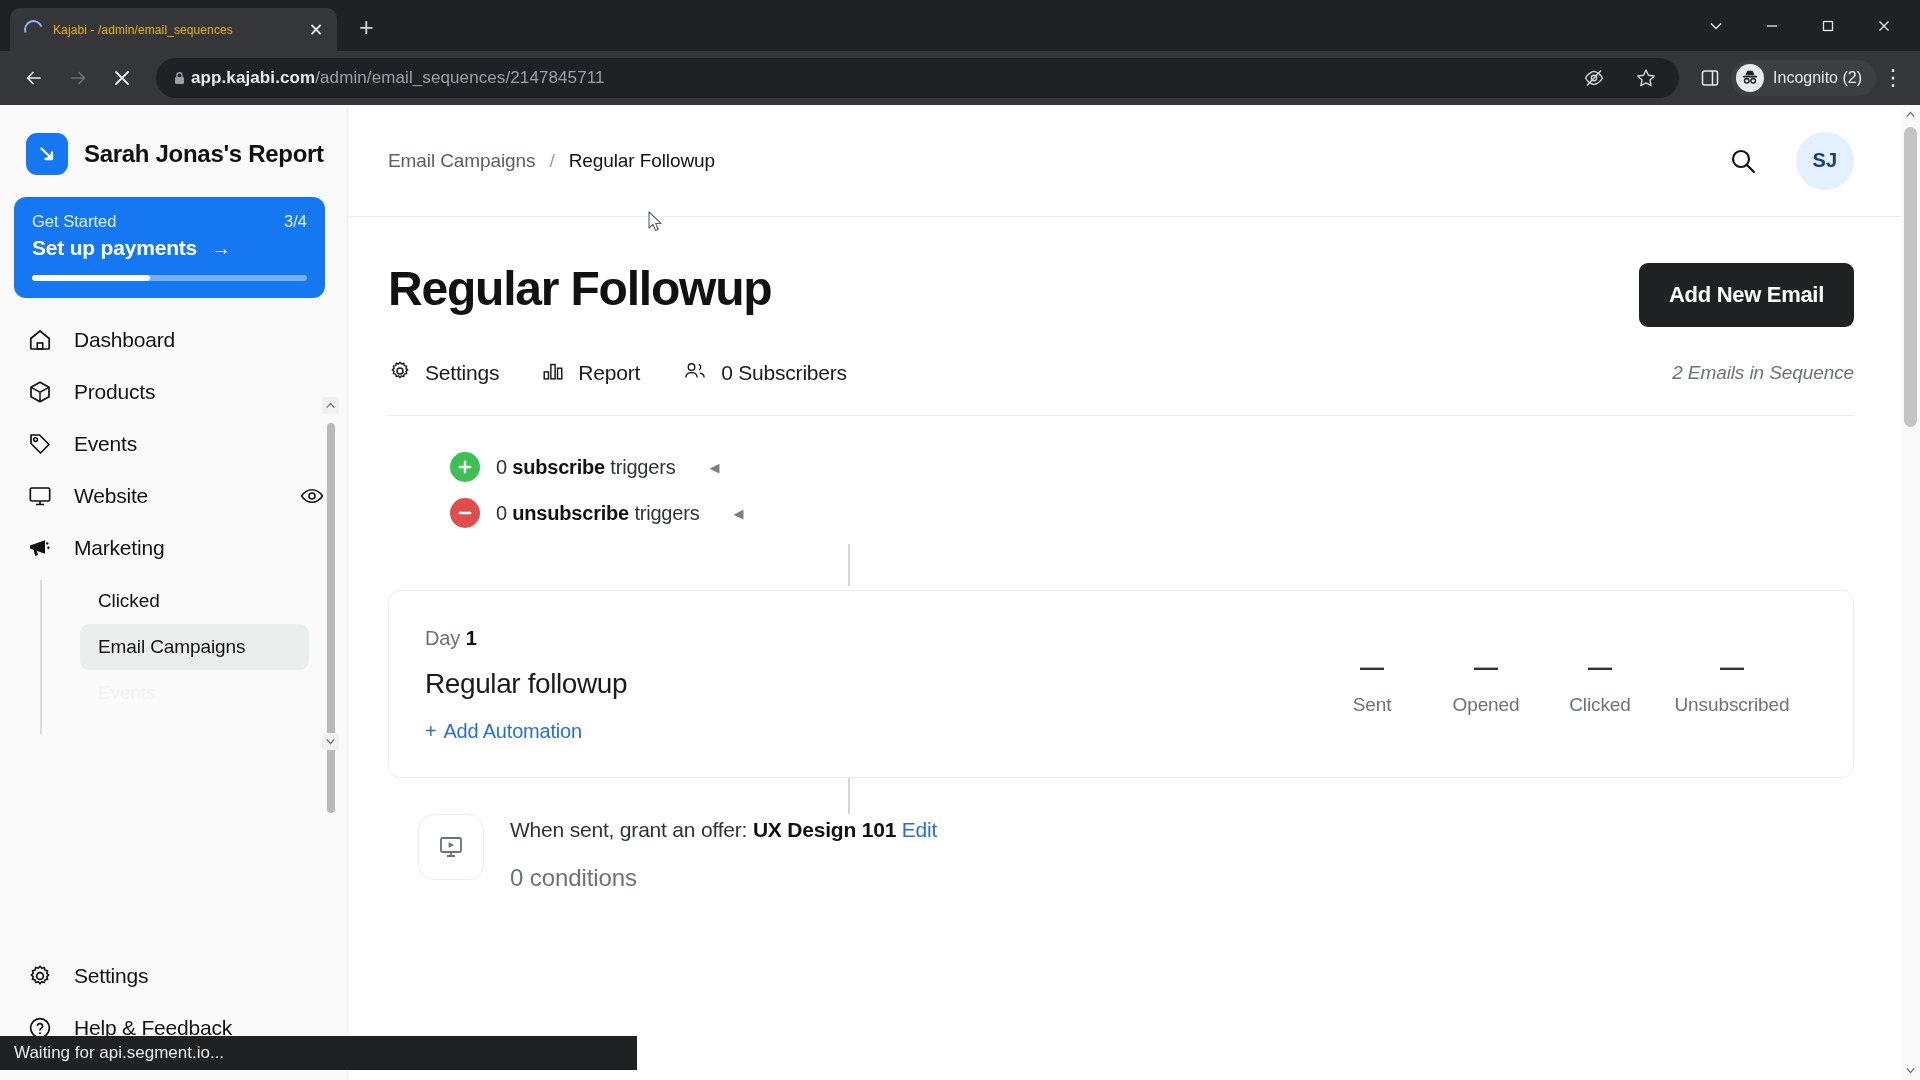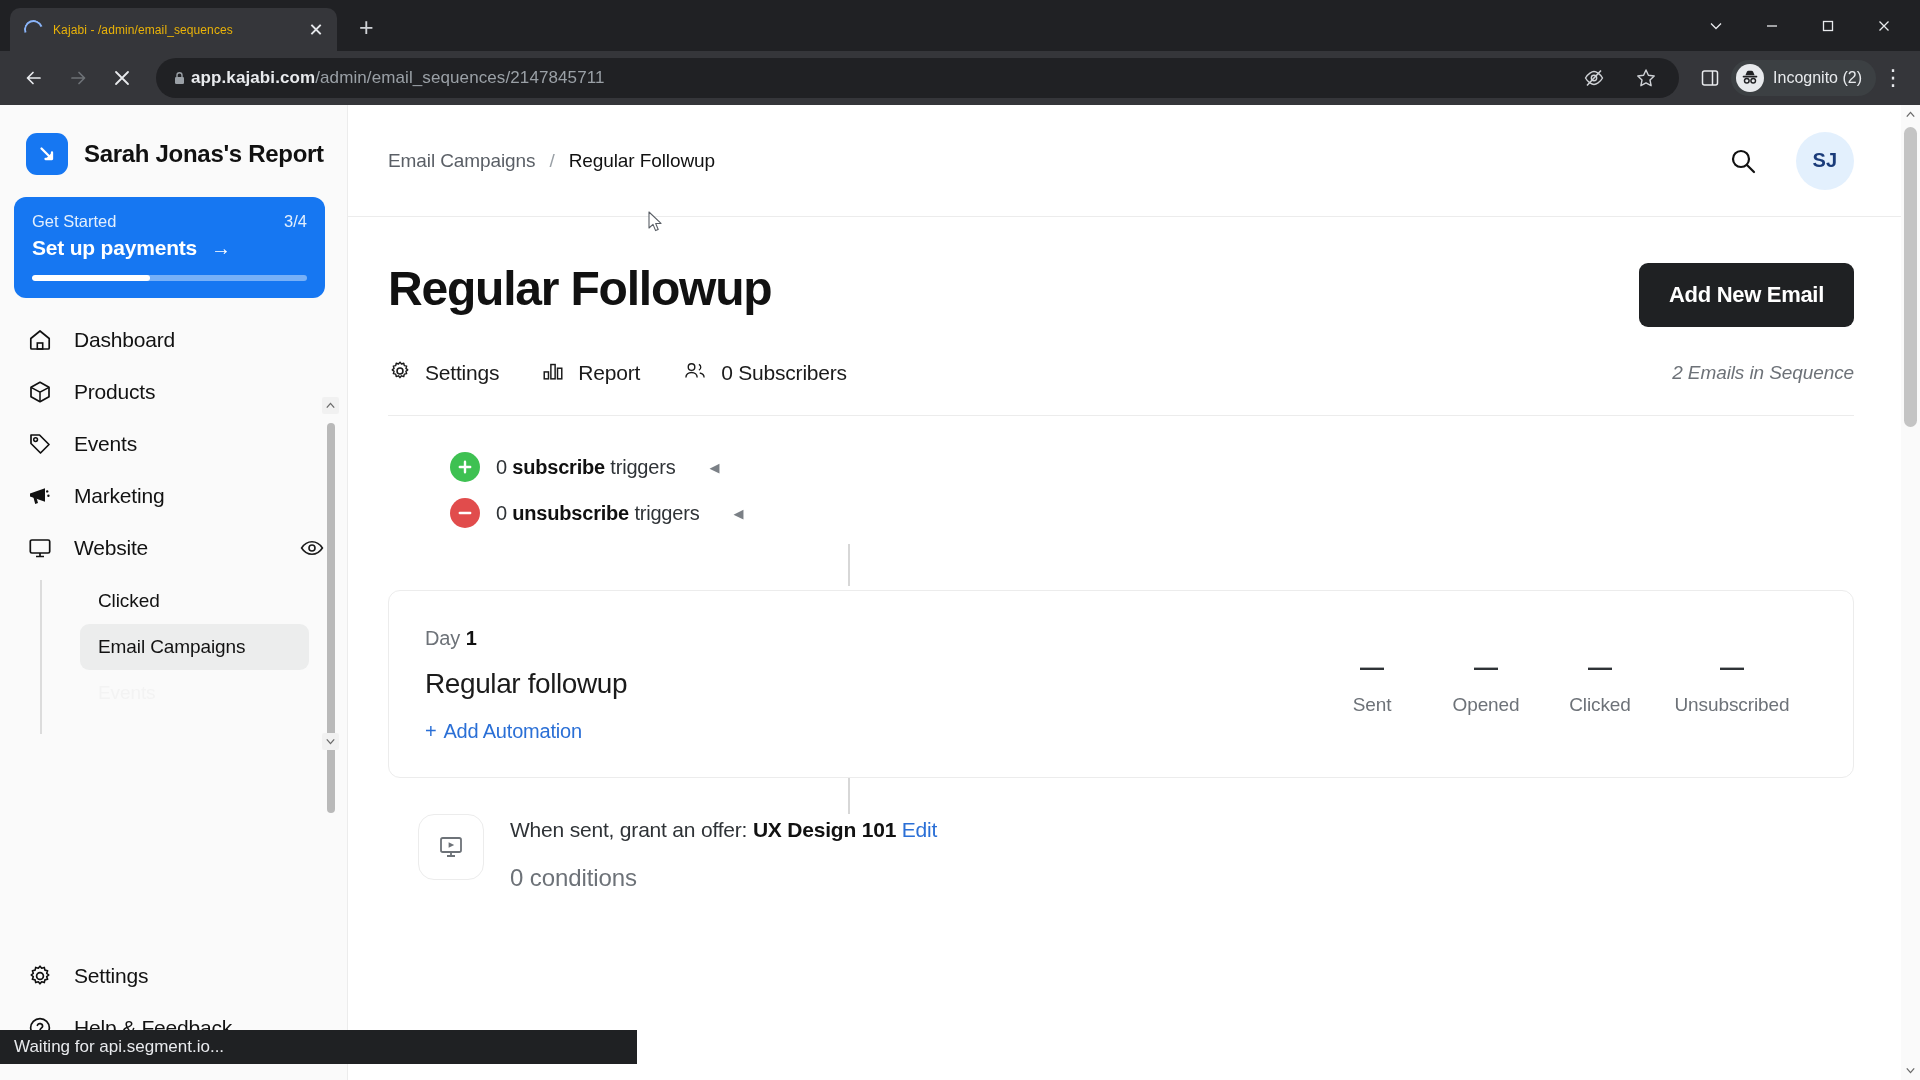--- a/index.html
+++ b/index.html
@@ -188,21 +188,21 @@
   .auto-icon {
     width: 66px; height: 66px; border-radius: 16px; border:1px solid #ececec; background:#fff;
     display:flex; align-items:center; justify-content:center; flex:0 0 auto;
   }
   .auto-txt1 { font-size: 21px; color:#2f3337; letter-spacing:-.2px; padding-top: 4px;}
   .auto-txt1 b { color:#111; font-weight:700; }
   .auto-link { color:#2a6fd6; cursor:pointer; }
   .auto-txt2 { font-size: 24px; color:#6d7278; margin-top: 22px; letter-spacing:-.1px;}
 
   .statusbar {
-    position:absolute; left: 0; bottom: 16px; height: 34px; background:#1f2123; color:#e8eaed;
+    position:absolute; left: 0; bottom: 10px; height: 34px; background:#1f2123; color:#e8eaed;
     font-size: 17px; display:flex; align-items:center; padding: 0 14px; min-width: 637px;
     z-index: 30;
   }
 
   .page-scroll-track {
     position:absolute; right: 0; top: 0; bottom: 0; width: 19px; background:#fafafa; z-index: 20;
   }
   .ps-arrow { position:absolute; left:0; width:19px; height:19px; display:flex; align-items:center; justify-content:center; color:#6b6b6b; font-size:10px;}
   .ps-thumb { position:absolute; left: 3px; width: 13px; border-radius: 7px; background:#c4c4c4; }
 
@@ -368,43 +368,43 @@
                   <path d="M4 4 H12.5 L22 13.5 L13.5 22 L4 12.5 Z" stroke="#111" stroke-width="1.7" fill="none" stroke-linejoin="round"></path>
                   <circle cx="8.6" cy="8.6" r="1.9" stroke="#111" stroke-width="1.5" fill="none"></circle>
                 </svg>
             </span>
             <span class="nav-label">Events</span>
           </div>
 
           <div class="nav-item">
             <span class="ic">
               <svg width="26" height="26" viewBox="0 0 26 26">
-                  <path d="M3 10.5 L18 5.3 V18.8 L3 13.6 Z" fill="#111"></path>
-                  <path d="M6.2 13.5 L8.2 21 L11 20 L9.3 14.3 Z" fill="#111"></path>
-                  <circle cx="20.2" cy="8.4" r="1.2" fill="#111"></circle>
-                  <circle cx="21.4" cy="12.7" r="1.2" fill="#111"></circle>
-                </svg>
-            </span>
-            <span class="nav-label">Marketing</span>
-          </div>
-
-          <div class="nav-item">
-            <span class="ic">
-              <svg width="26" height="26" viewBox="0 0 26 26">
                   <rect x="3.3" y="5" width="19.4" height="13" rx="1.6" stroke="#111" stroke-width="1.7" fill="none"></rect>
                   <path d="M9 21.5 H17 M13 18 V21.5" stroke="#111" stroke-width="1.7"></path>
                 </svg>
             </span>
             <span class="nav-label">Website</span>
             <span class="nav-eye">
               <svg width="26" height="26" viewBox="0 0 26 26">
                   <path d="M2.6 13 C5.4 8.7 9.7 6.8 13 6.8 C16.3 6.8 20.6 8.7 23.4 13 C20.6 17.3 16.3 19.2 13 19.2 C9.7 19.2 5.4 17.3 2.6 13Z" stroke="#1b1b1b" stroke-width="1.6" fill="none"></path>
                   <circle cx="13" cy="13" r="3" stroke="#1b1b1b" stroke-width="1.6" fill="none"></circle>
                 </svg>
             </span>
+          </div>
+
+          <div class="nav-item">
+            <span class="ic">
+              <svg width="26" height="26" viewBox="0 0 26 26">
+                  <path d="M3 10.5 L18 5.3 V18.8 L3 13.6 Z" fill="#111"></path>
+                  <path d="M6.2 13.5 L8.2 21 L11 20 L9.3 14.3 Z" fill="#111"></path>
+                  <circle cx="20.2" cy="8.4" r="1.2" fill="#111"></circle>
+                  <circle cx="21.4" cy="12.7" r="1.2" fill="#111"></circle>
+                </svg>
+            </span>
+            <span class="nav-label">Marketing</span>
           </div>
 
           <div class="subnav">
             <div class="subnav-item">Clicked</div>
             <div class="subnav-item active">Email Campaigns</div>
             <div class="subnav-item clipped">Events</div>
           </div>
         </div>
 
         <div class="sb-track">

